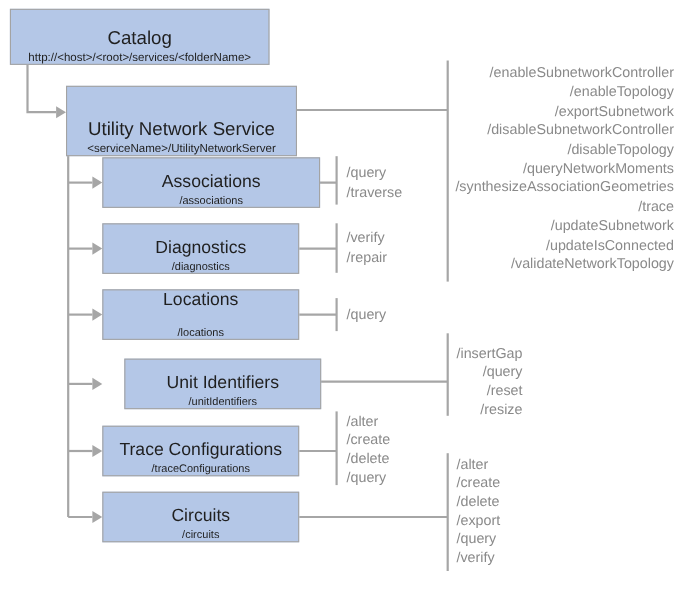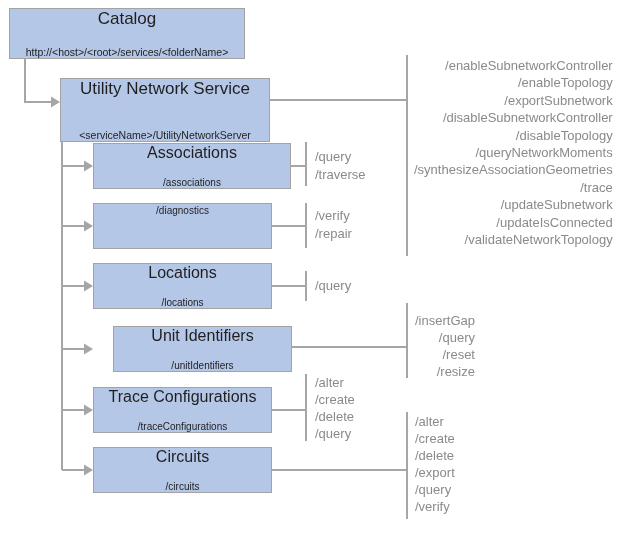--- a/index.html
+++ b/index.html
@@ -30,21 +30,21 @@
     stroke: none;
   }
   .node {
     position: absolute;
     background: var(--node-fill, #b4c7e7);
     border: 1.5px solid var(--node-border, #a3a3a3);
     box-sizing: border-box;
     display: flex;
     flex-direction: column;
     align-items: center;
-    justify-content: space-between;
+    justify-content: flex-end;
     text-align: center;
     line-height: 1.15;
   }
   .node-title {
     color: var(--title-text, #1f1f1f);
     font-size: 17px;
   }
   .node.small .node-title {
     font-size: 16px;
   }
@@ -69,21 +69,21 @@
   }
   .ops.near .op {
     height: 18px;
     line-height: 18px;
   }
   
   #node-catalog  { left: 9px;  top: 8px;   width: 236px; height: 51px; }
   #node-service  { left: 60px; top: 78px;  width: 210px; height: 64px; }
   #node-res0 { left: 93px; top: 143px; width: 198px; height: 46px; }
   #node-res1 { left: 93px; top: 203px; width: 179px; height: 46px; }
-  #node-res2 { left: 93px; top: 263px; width: 179px; height: 46px; }
+  #node-res2 { left: 93px; top: 263px; width: 179px; height: 46px; gap: 13px; }
   #node-res3 { left: 93px; top: 326px; width: 179px; height: 46px; margin-left: 20px; }
   #node-res4 { left: 93px; top: 387px; width: 179px; height: 46px; }
   #node-res5 { left: 93px; top: 447px; width: 179px; height: 46px; }
   
   #ops-service { left: 414px; top: 57px; text-align: right;  --lh: 17.4px; }
   #ops-res0    { left: 315px; top: 148px; }
   #ops-res1    { left: 315px; top: 207px; }
   #ops-res2    { left: 315px; top: 277px; }
   #ops-res3    { left: 415px; top: 312px; text-align: right; --lh: 17px; }
   #ops-res4    { left: 315px; top: 374px; --lh: 17px; }
@@ -172,20 +172,21 @@
   <div class="node" id="node-service">
     <div class="node-title">Utility Network Service</div>
     <div class="node-subtitle">&lt;serviceName&gt;/UtilityNetworkServer</div>
   </div>
 
   <div class="node small" id="node-res0">
     <div class="node-title">Associations</div>
     <div class="node-subtitle">/associations</div>
   </div>
   <div class="node small" id="node-res1">
+    <div class="node-title">Diagnostics</div>
     <div class="node-subtitle">/diagnostics</div>
   </div>
   <div class="node small" id="node-res2">
     <div class="node-title">Locations</div>
     <div class="node-subtitle">/locations</div>
   </div>
   <div class="node small" id="node-res3">
     <div class="node-title">Unit Identifiers</div>
     <div class="node-subtitle">/unitIdentifiers</div>
   </div>

